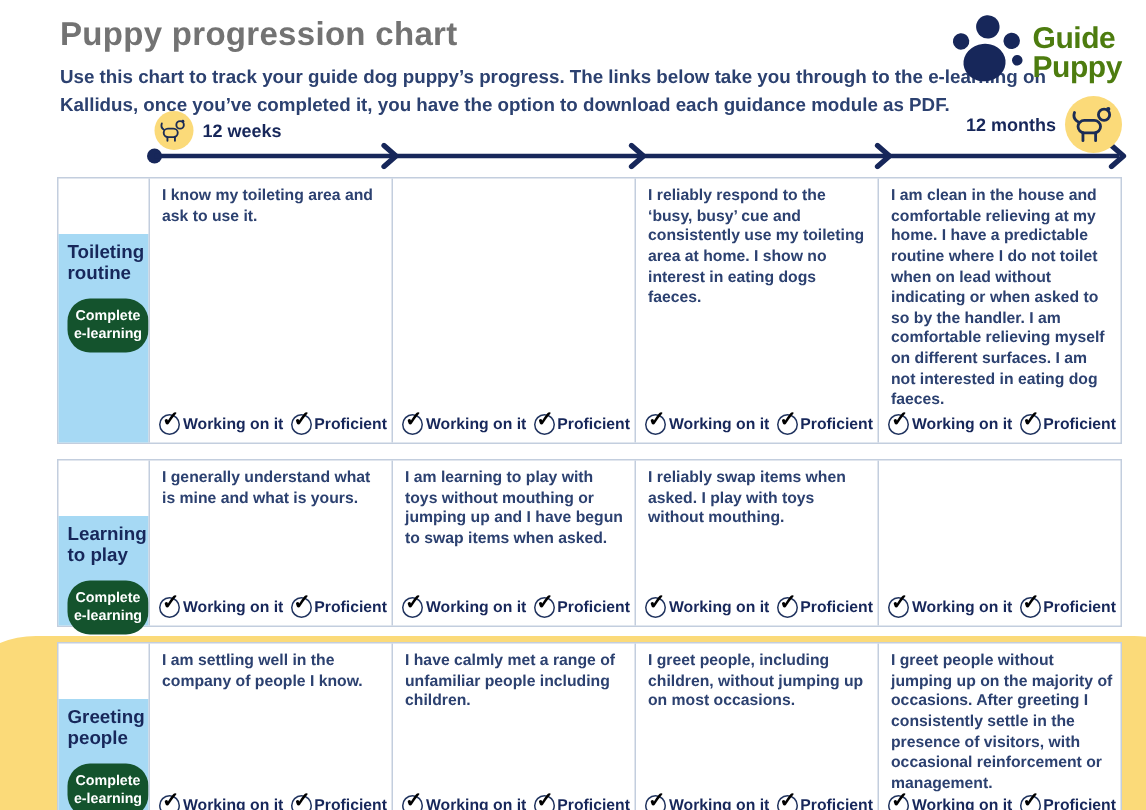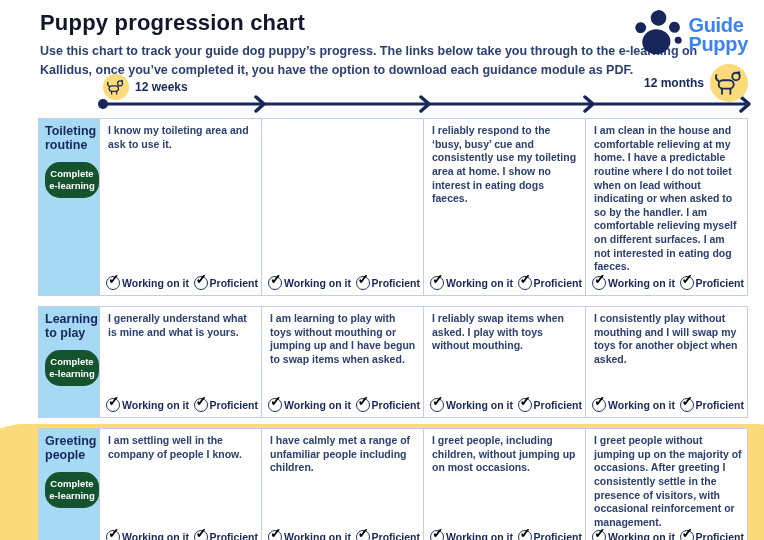--- a/index.html
+++ b/index.html
@@ -10,28 +10,28 @@
     background:#ffffff;
     overflow:hidden;
     color:#17275a;
   }
   .yellow-bg {
     position:absolute; left:-40px; top:424px; width:860px; height:260px;
     background:#fbda79; border-radius:64px;
   }
   .page-title {
     position:absolute; left:40px; top:10px;
-    font-size:22px; font-weight:800; color:#0f172a; letter-spacing:0.2px;
+    font-size:22px; font-weight:800; color:#737373; letter-spacing:0.2px;
   }
   .page-subtitle {
     position:absolute; left:40px; top:42px; width:680px;
     font-size:12.5px; font-weight:600; color:#2c4170; line-height:1.5;
   }
   .logo { position:absolute; right:16px; top:8px; display:flex; align-items:center; gap:6px; }
-  .logo-text { font-size:20px; font-weight:800; color:#3b82f6; line-height:0.95; letter-spacing:-0.3px; }
+  .logo-text { font-size:20px; font-weight:800; color:#4d7c0f; line-height:0.95; letter-spacing:-0.3px; }
 
   .timeline { position:absolute; left:0; top:70px; width:764px; height:48px; }
   .tl-svg { position:absolute; left:96px; top:25px; }
   .tl-start { position:absolute; left:103px; top:4px; display:flex; align-items:center; gap:6px; }
   .tl-end   { position:absolute; right:16px; top:-6px; display:flex; align-items:center; gap:6px; }
   .tl-label { font-size:12px; font-weight:700; color:#17275a;text-align:right; }
   .animal-badge {
     border-radius:50%; background:#fbda79; display:flex; align-items:center; justify-content:center;
     flex:0 0 auto;
   }
@@ -40,21 +40,21 @@
 
   .rows-wrap { position:absolute; left:38px; top:118px; width:710px; }
   .prog-row {
     display:flex; background:#ffffff; border:1px solid #c3cede;
     margin-bottom:10px;
   }
   .row-h1 { height:178px; }
   .row-h2 { height:112px; }
   .row-h3 { height:122px; }
   .label-cell {
-    width:60px; flex:0 0 60px; background:#a6d9f4; padding:5px 2px 0 6px;
+    width:60px; flex:0 0 60px; background:#a6d9f4; padding:5px 2px 0 6px;margin-top:37px;
   }
   .label-text { font-size:12.5px; font-weight:800; color:#17275a; line-height:1.15; }
   .elearn-btn {
     display:block; margin:9px auto 0 auto; width:54px;
     background:#14532d; color:#ffffff; border:none; border-radius:15px;
     font-family:inherit; font-size:9.5px; font-weight:700; line-height:1.3;
     padding:6px 2px; text-align:center; cursor:pointer;
   }
   .cell {
     flex:1 1 0; border-left:1px solid #c3cede; position:relative;
@@ -265,21 +265,20 @@
           </span>
         <span class="status-item">
             <span class="check-circle">
               <span class="check-glyph">✓</span>
             </span>
             <span class="status-label">Proficient</span>
           </span>
       </div>
     </div>
     <div class="cell">
-      <div class="cell-text">I consistently play without mouthing and I will swap my toys for another object when asked.</div>
       <div class="status-row">
         <span class="status-item">
             <span class="check-circle">
               <span class="check-glyph">✓</span>
             </span>
             <span class="status-label">Working on it</span>
           </span>
         <span class="status-item">
             <span class="check-circle">
               <span class="check-glyph">✓</span>

